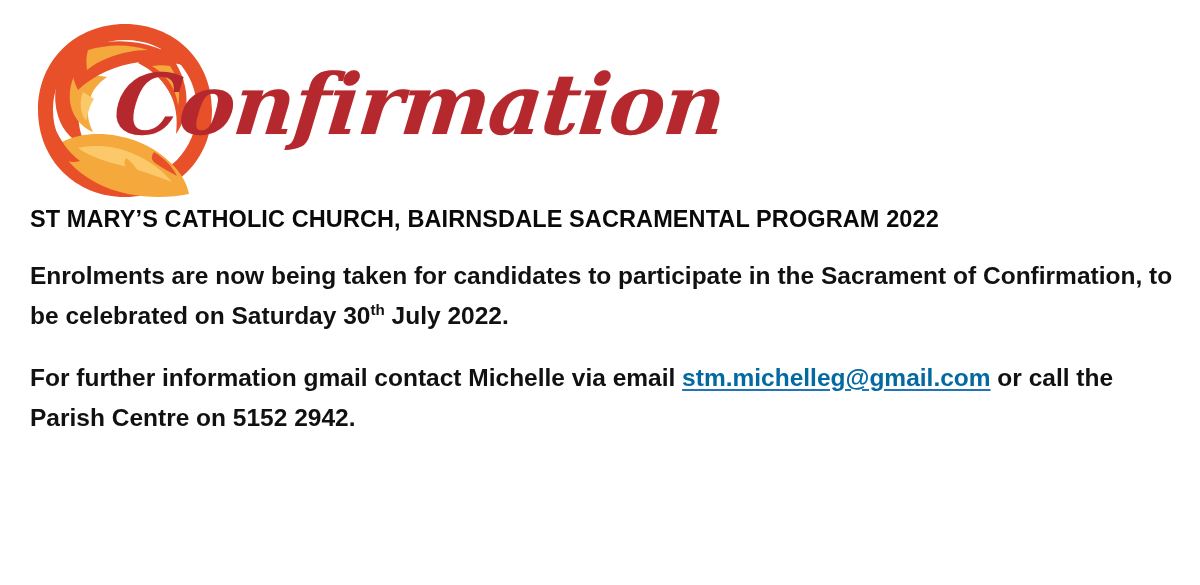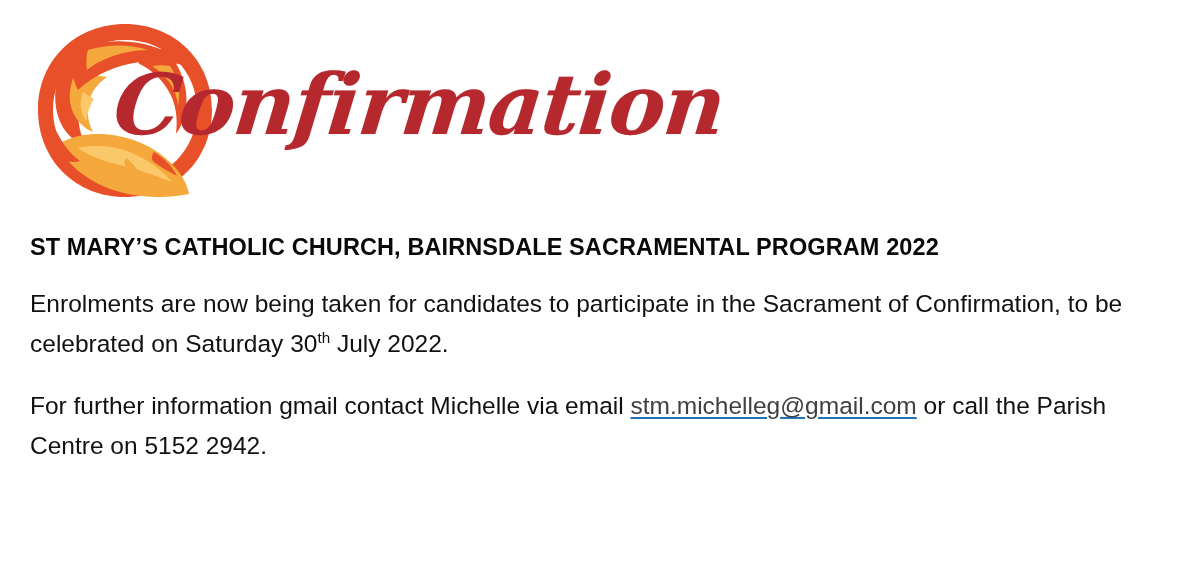--- a/index.html
+++ b/index.html
@@ -60,21 +60,21 @@
     color: #b5282e;
     white-space: nowrap;
     transform: skewX(-6deg);
     text-shadow: 0 0 1px rgba(181,40,46,0.35);
   }
 
   
   .doc-body {
     position: absolute;
     left: 30px;
-    top: 232px;
+    top: 204px;
     width: 1150px;
   }
 
   .doc-heading {
     font-family: "Liberation Sans", "DejaVu Sans", sans-serif;
     font-weight: bold;
     font-size: 23.5px;
     line-height: 30px;
     letter-spacing: 0.1px;
     color: #0a0a0a;
@@ -82,31 +82,32 @@
     white-space: nowrap;
   }
 
   .doc-para {
     font-family: "Liberation Sans", "DejaVu Sans", sans-serif;
     font-size: 24.5px;
     line-height: 40px;
     color: #111111;
     margin: 0 0 22px 0;
     max-width: 1145px;
+    font-weight: bold;
   }
   .doc-para:last-child { margin-bottom: 0; }
 
   .sup-ord {
     font-size: 0.62em;
     vertical-align: super;
     line-height: 0;
   }
 
   .email-link {
-    color: #404040;
+    color: #0369a1;
     text-decoration: underline;
     text-decoration-color: #2274b8;
     text-underline-offset: 3px;
     cursor: pointer;
   }
 </style>
 </head>
 <body>
 
 <div class="page">

